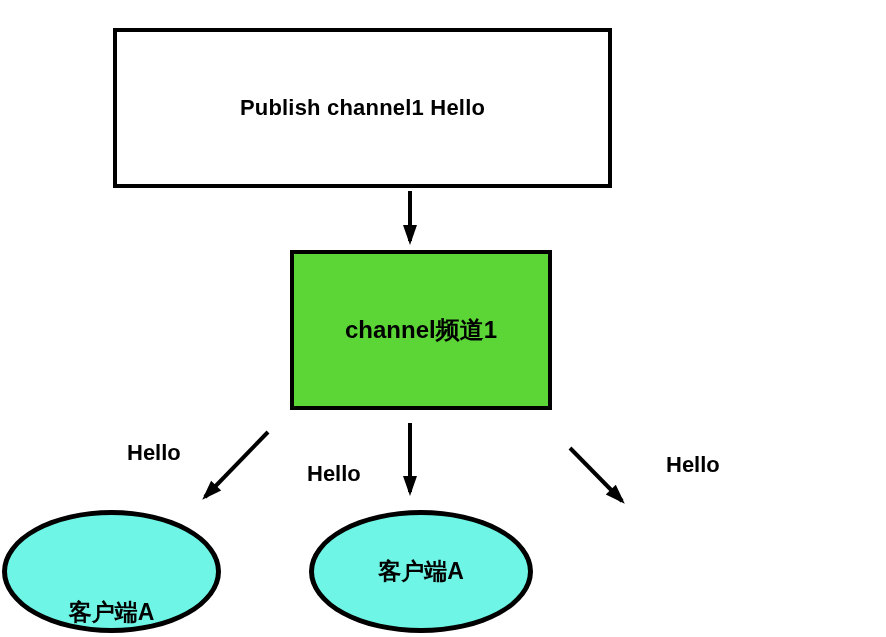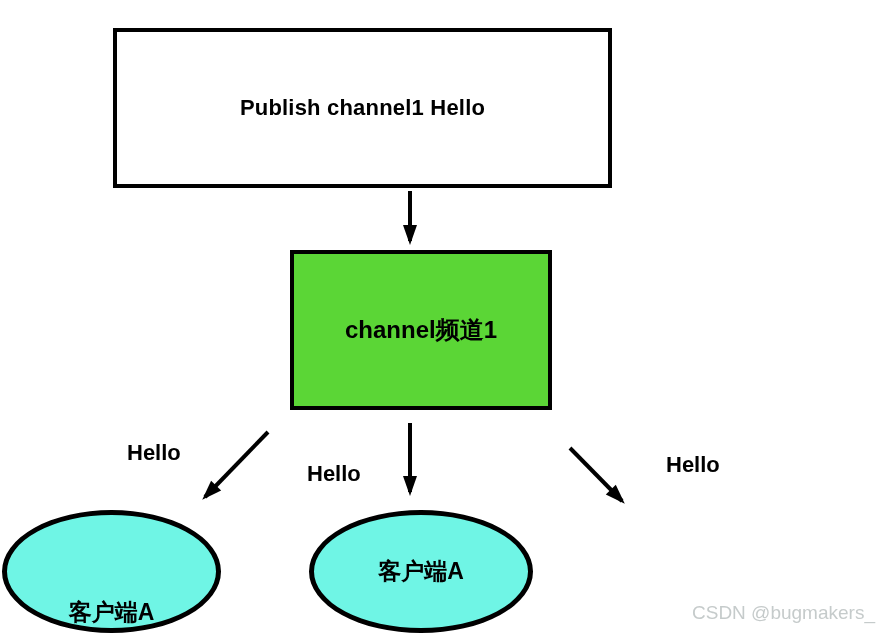--- a/index.html
+++ b/index.html
@@ -115,15 +115,14 @@
   <div class="hello-label hello-middle">Hello</div>
   <div class="hello-label hello-right">Hello</div>
 
   <div class="node client-ellipse client-a">
     <span>客户端A</span>
   </div>
   <div class="node client-ellipse client-b">
     <span>客户端A</span>
   </div>
 
-  <div class="watermark">CSDN @bugmakers_</div>
 
 </div>
 
 </body></html>

